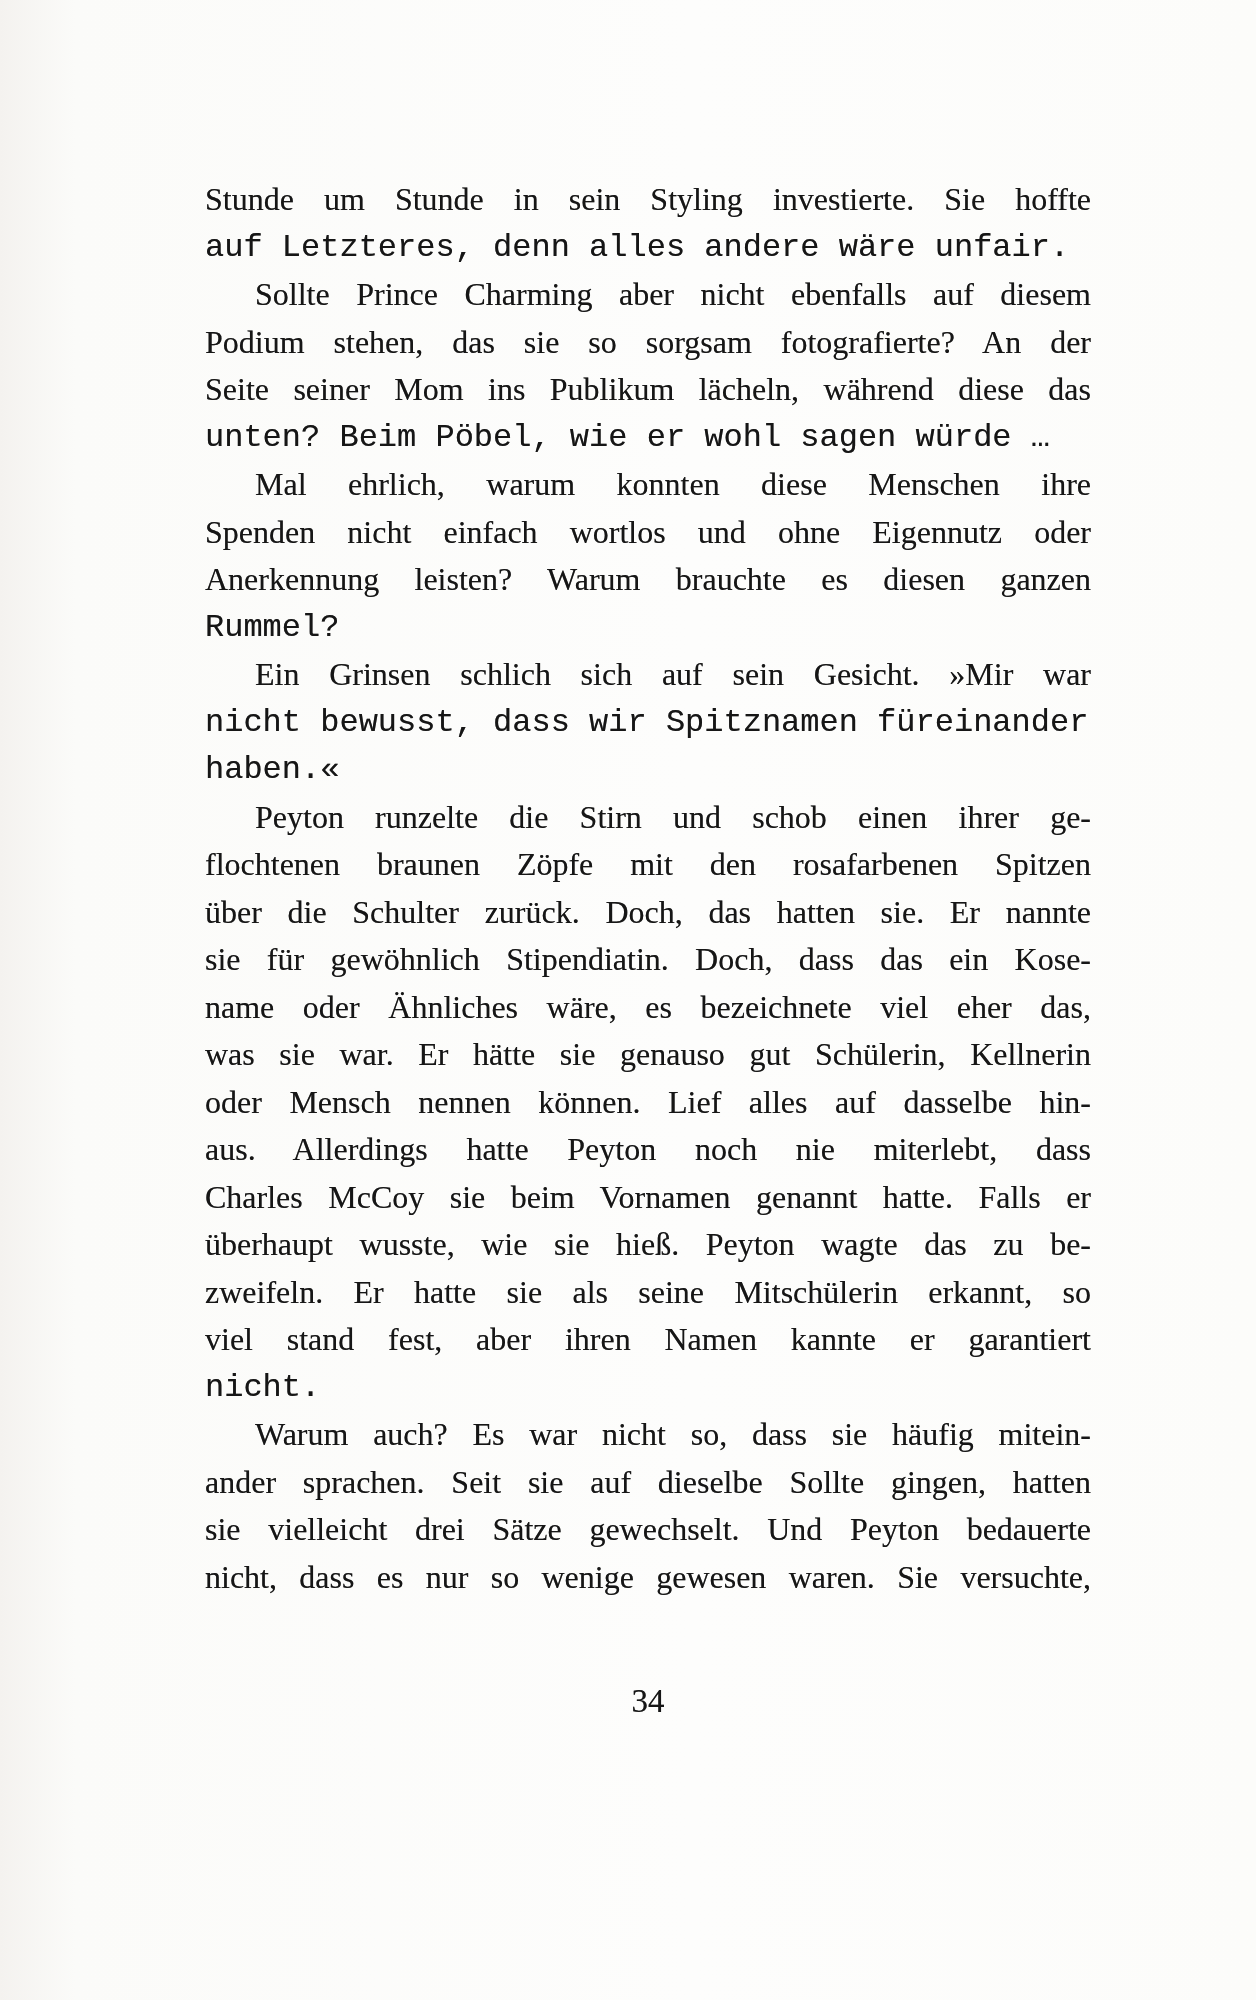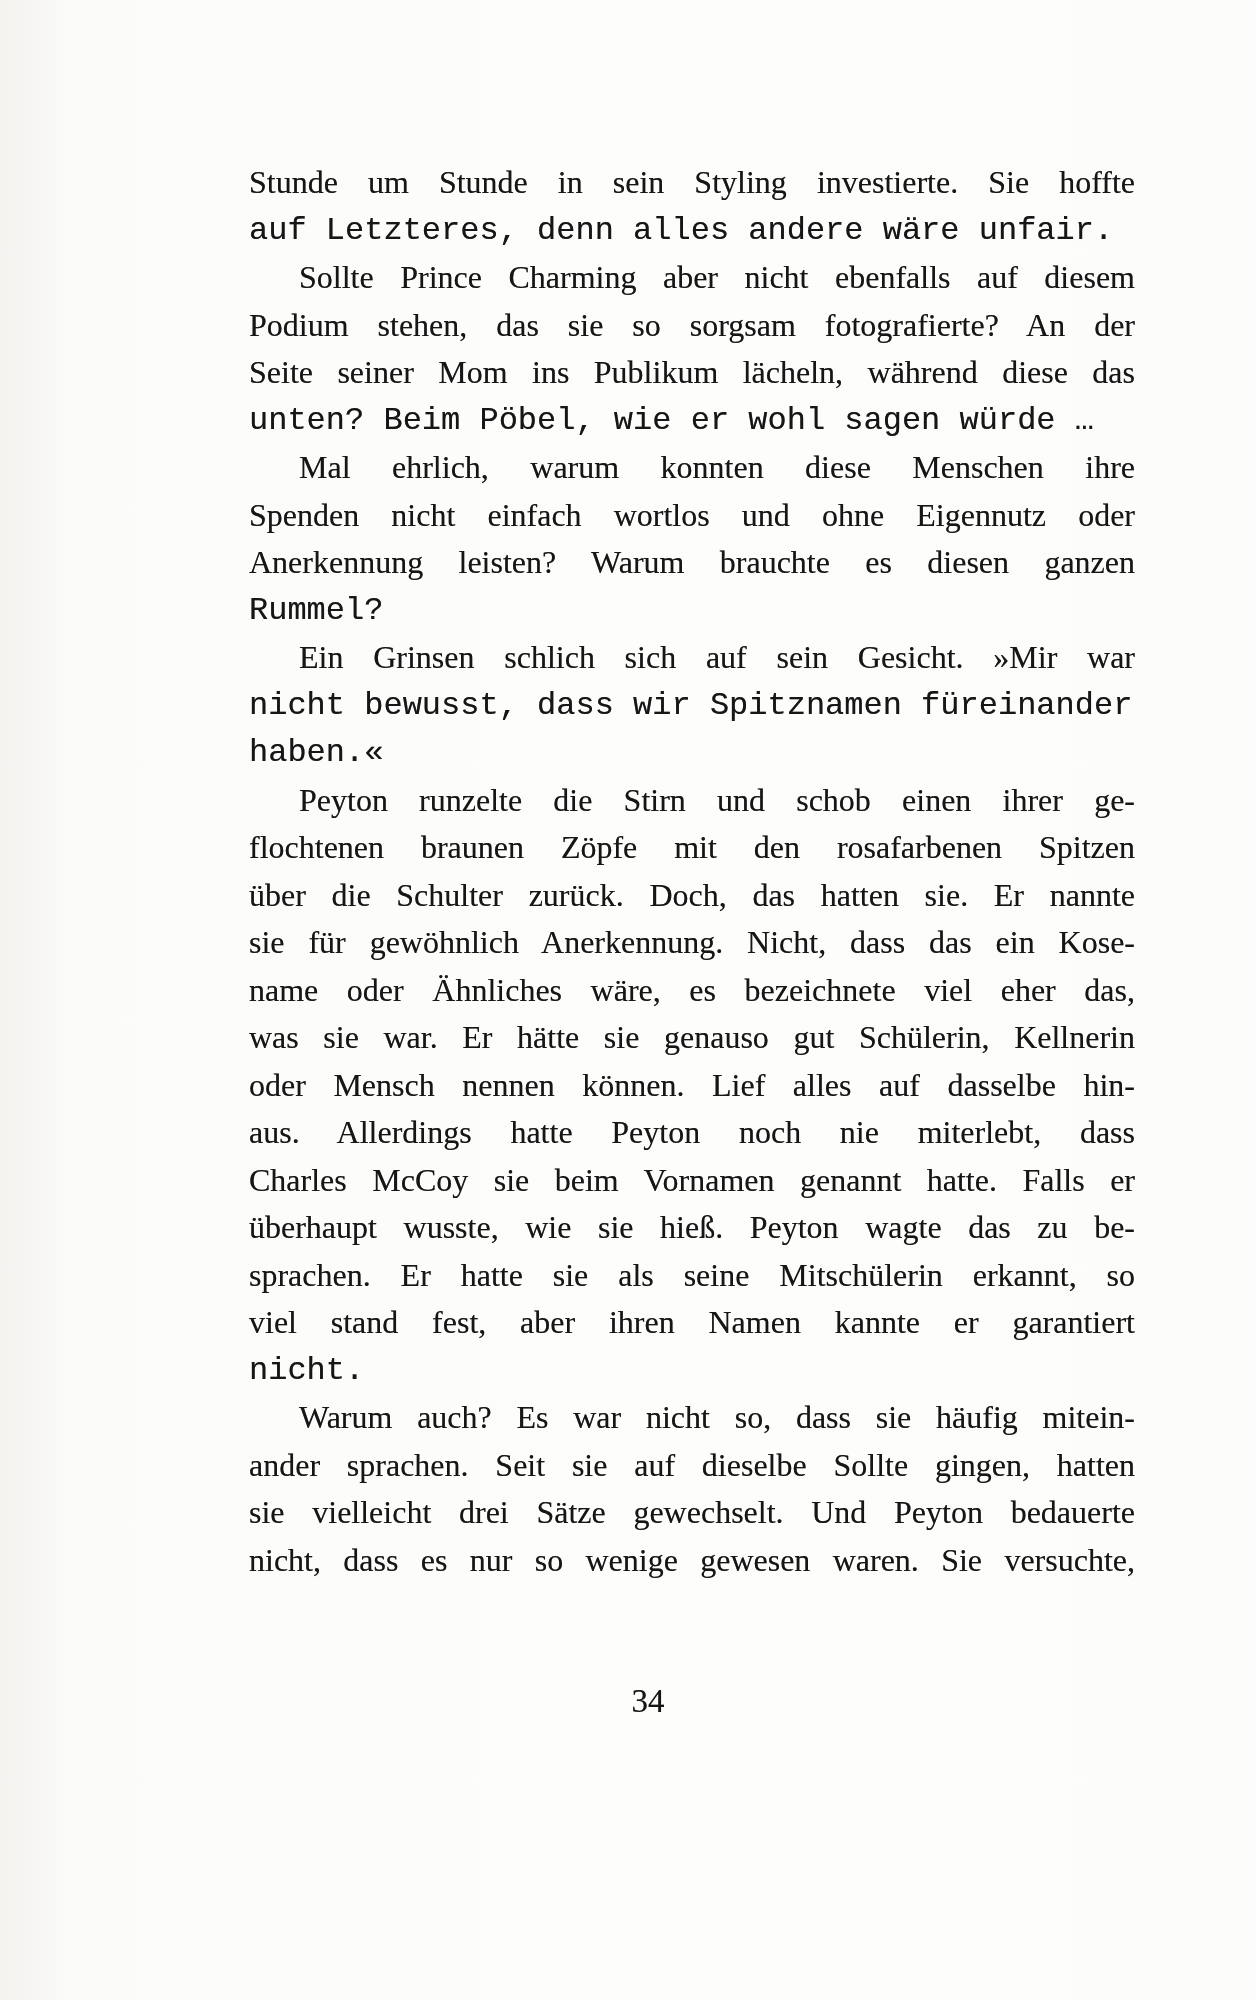--- a/index.html
+++ b/index.html
@@ -16,23 +16,22 @@
   }
   .book-page {
     position: absolute;
     inset: 0;
     
     background: linear-gradient(90deg, #f4f2ef 0%, #fbfbf9 6%, #fdfdfc 55%, #fcfcfa 100%);
   }
   .text-block {
     position: absolute;
     left: 205px;
-    top: 159px;
+    top: 176px;
     width: 886px;
-    margin-left: 44px;
   }
   .text-line {
     font-size: 32px;
     line-height: 47.5px;
     color: var(--ink, #161616);
     text-shadow: 0 0 0.6px rgba(20, 20, 20, 0.55);
     white-space: normal;
   }
   .text-line.justify {
     text-align: justify;
@@ -72,28 +71,28 @@
       <div class="text-line left">unten? Beim Pöbel, wie er wohl sagen würde …</div>
       <div class="text-line justify indent">Mal ehrlich, warum konnten diese Menschen ihre</div>
       <div class="text-line justify">Spenden nicht einfach wortlos und ohne Eigennutz oder</div>
       <div class="text-line justify">Anerkennung leisten? Warum brauchte es diesen ganzen</div>
       <div class="text-line left">Rummel?</div>
       <div class="text-line justify indent">Ein Grinsen schlich sich auf sein Gesicht. »Mir war</div>
       <div class="text-line left">nicht bewusst, dass wir Spitznamen füreinander haben.«</div>
       <div class="text-line justify indent">Peyton runzelte die Stirn und schob einen ihrer ge-</div>
       <div class="text-line justify">flochtenen braunen Zöpfe mit den rosafarbenen Spitzen</div>
       <div class="text-line justify">über die Schulter zurück. Doch, das hatten sie. Er nannte</div>
-      <div class="text-line justify">sie für gewöhnlich Anerkennung. Nicht, dass das ein Kose-</div>
+      <div class="text-line justify">sie für gewöhnlich Stipendiatin. Doch, dass das ein Kose-</div>
       <div class="text-line justify">name oder Ähnliches wäre, es bezeichnete viel eher das,</div>
       <div class="text-line justify">was sie war. Er hätte sie genauso gut Schülerin, Kellnerin</div>
       <div class="text-line justify">oder Mensch nennen können. Lief alles auf dasselbe hin-</div>
       <div class="text-line justify">aus. Allerdings hatte Peyton noch nie miterlebt, dass</div>
       <div class="text-line justify">Charles McCoy sie beim Vornamen genannt hatte. Falls er</div>
       <div class="text-line justify">überhaupt wusste, wie sie hieß. Peyton wagte das zu be-</div>
-      <div class="text-line justify">sprachen. Er hatte sie als seine Mitschülerin erkannt, so</div>
+      <div class="text-line justify">zweifeln. Er hatte sie als seine Mitschülerin erkannt, so</div>
       <div class="text-line justify">viel stand fest, aber ihren Namen kannte er garantiert</div>
       <div class="text-line left">nicht.</div>
       <div class="text-line justify indent">Warum auch? Es war nicht so, dass sie häufig mitein-</div>
       <div class="text-line justify">ander sprachen. Seit sie auf dieselbe Sollte gingen, hatten</div>
       <div class="text-line justify">sie vielleicht drei Sätze gewechselt. Und Peyton bedauerte</div>
       <div class="text-line justify">nicht, dass es nur so wenige gewesen waren. Sie versuchte,</div>
     </div>
   <div class="page-number">34</div>
 </div>
 

